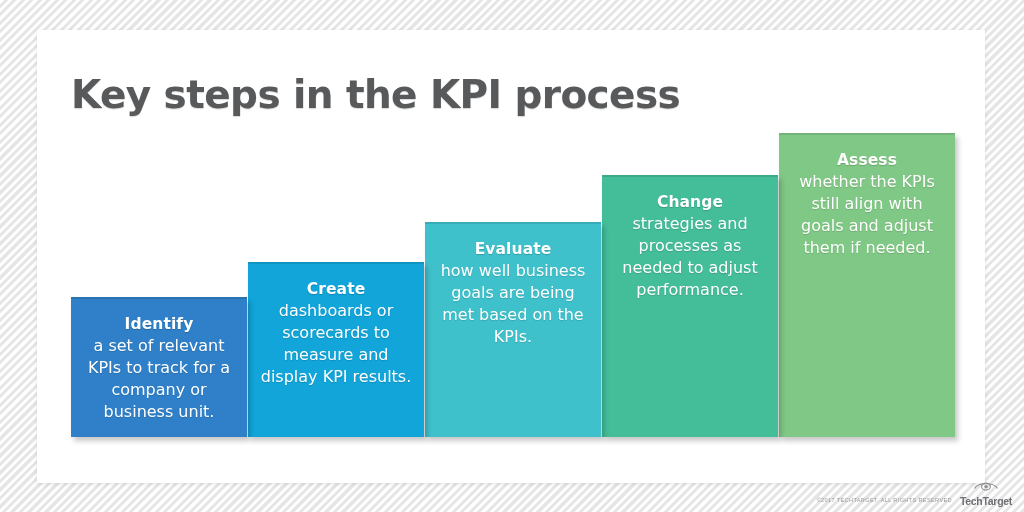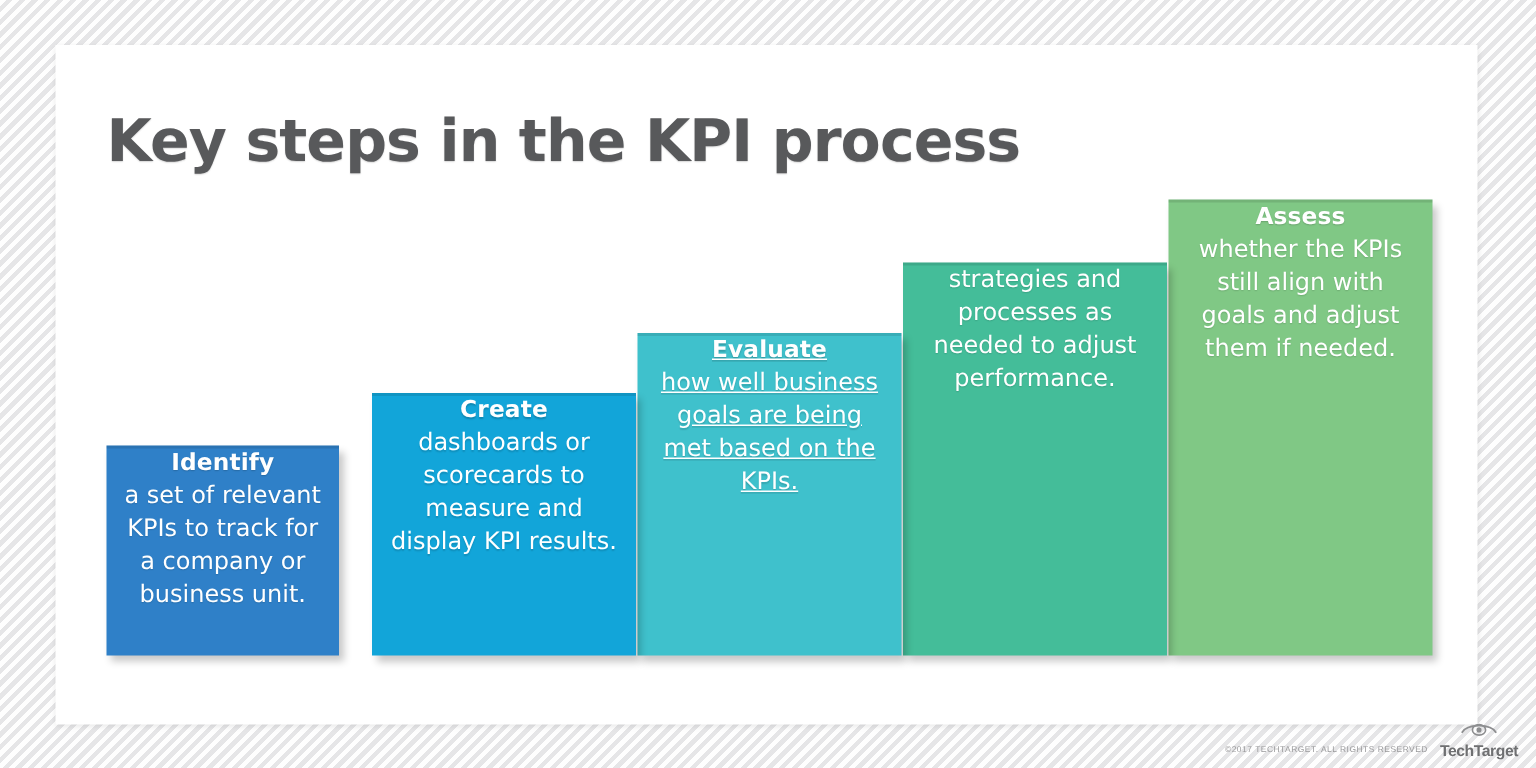--- a/index.html
+++ b/index.html
@@ -63,40 +63,41 @@
   .step {
     position: absolute;
     box-sizing: border-box;
     padding: 0 9px;
     color: #ffffff;
     text-align: center;
     box-shadow: 3px 4px 5px rgba(0,0,0,0.22);
   }
 
   .step-inner {
+    padding-top: 16px;
   }
 
   .step-head {
     display: block;
     font-weight: bold;
     font-size: 15.5px;
     line-height: 22px;
     letter-spacing: 0.1px;
     text-shadow: 0 1px 1px rgba(0,0,0,0.18);
   }
 
   .step-body {
     display: block;
     font-size: 16px;
     line-height: 22px;
     text-shadow: 0 1px 1px rgba(0,0,0,0.14);
   }
 
   
-  #step-1 { left: 71px;  top: 297px; width: 155px; height: 140px; background: #2f80c8; z-index: 5; }
+  #step-1 { left: 71px;  top: 297px; width: 176px; height: 140px; background: #2f80c8; z-index: 5; }
   #step-2 { left: 248px; top: 262px; width: 176px; height: 175px; background: #12a5d9; z-index: 4; }
   #step-3 { left: 425px; top: 222px; width: 176px; height: 215px; background: #3fc1cc; z-index: 3; }
   #step-4 { left: 602px; top: 175px; width: 176px; height: 262px; background: #44bd99; z-index: 2; }
   #step-5 { left: 779px; top: 133px; width: 176px; height: 304px; background: #80c885; z-index: 1; }
 
   
   .step::before {
     content: "";
     position: absolute;
     left: 0; right: 0; top: 0;
@@ -156,29 +157,30 @@
       </div>
     </div>
 
     <div class="step" id="step-2" style="background: rgb(18, 165, 217);">
       <div class="step-inner">
         <span class="step-head">Create</span>
         <span class="step-body">dashboards or scorecards to measure and display KPI results.</span>
       </div>
     </div>
 
-    <div class="step" id="step-3" style="background: rgb(63, 193, 204); text-decoration: underline;">
+    <div class="step" id="step-3" style="background: rgb(63, 193, 204);">
       <div class="step-inner">
         <span class="step-head">Evaluate</span>
         <span class="step-body">how well business goals are being met based on the KPIs.</span>
       </div>
     </div>
 
     <div class="step" id="step-4" style="background: rgb(68, 189, 153);">
       <div class="step-inner">
+        <span class="step-head">Change</span>
         <span class="step-body">strategies and processes as needed to adjust performance.</span>
       </div>
     </div>
 
     <div class="step" id="step-5" style="background: rgb(128, 200, 133);">
       <div class="step-inner">
         <span class="step-head">Assess</span>
         <span class="step-body">whether the KPIs still align with goals and adjust them if needed.</span>
       </div>
     </div>

